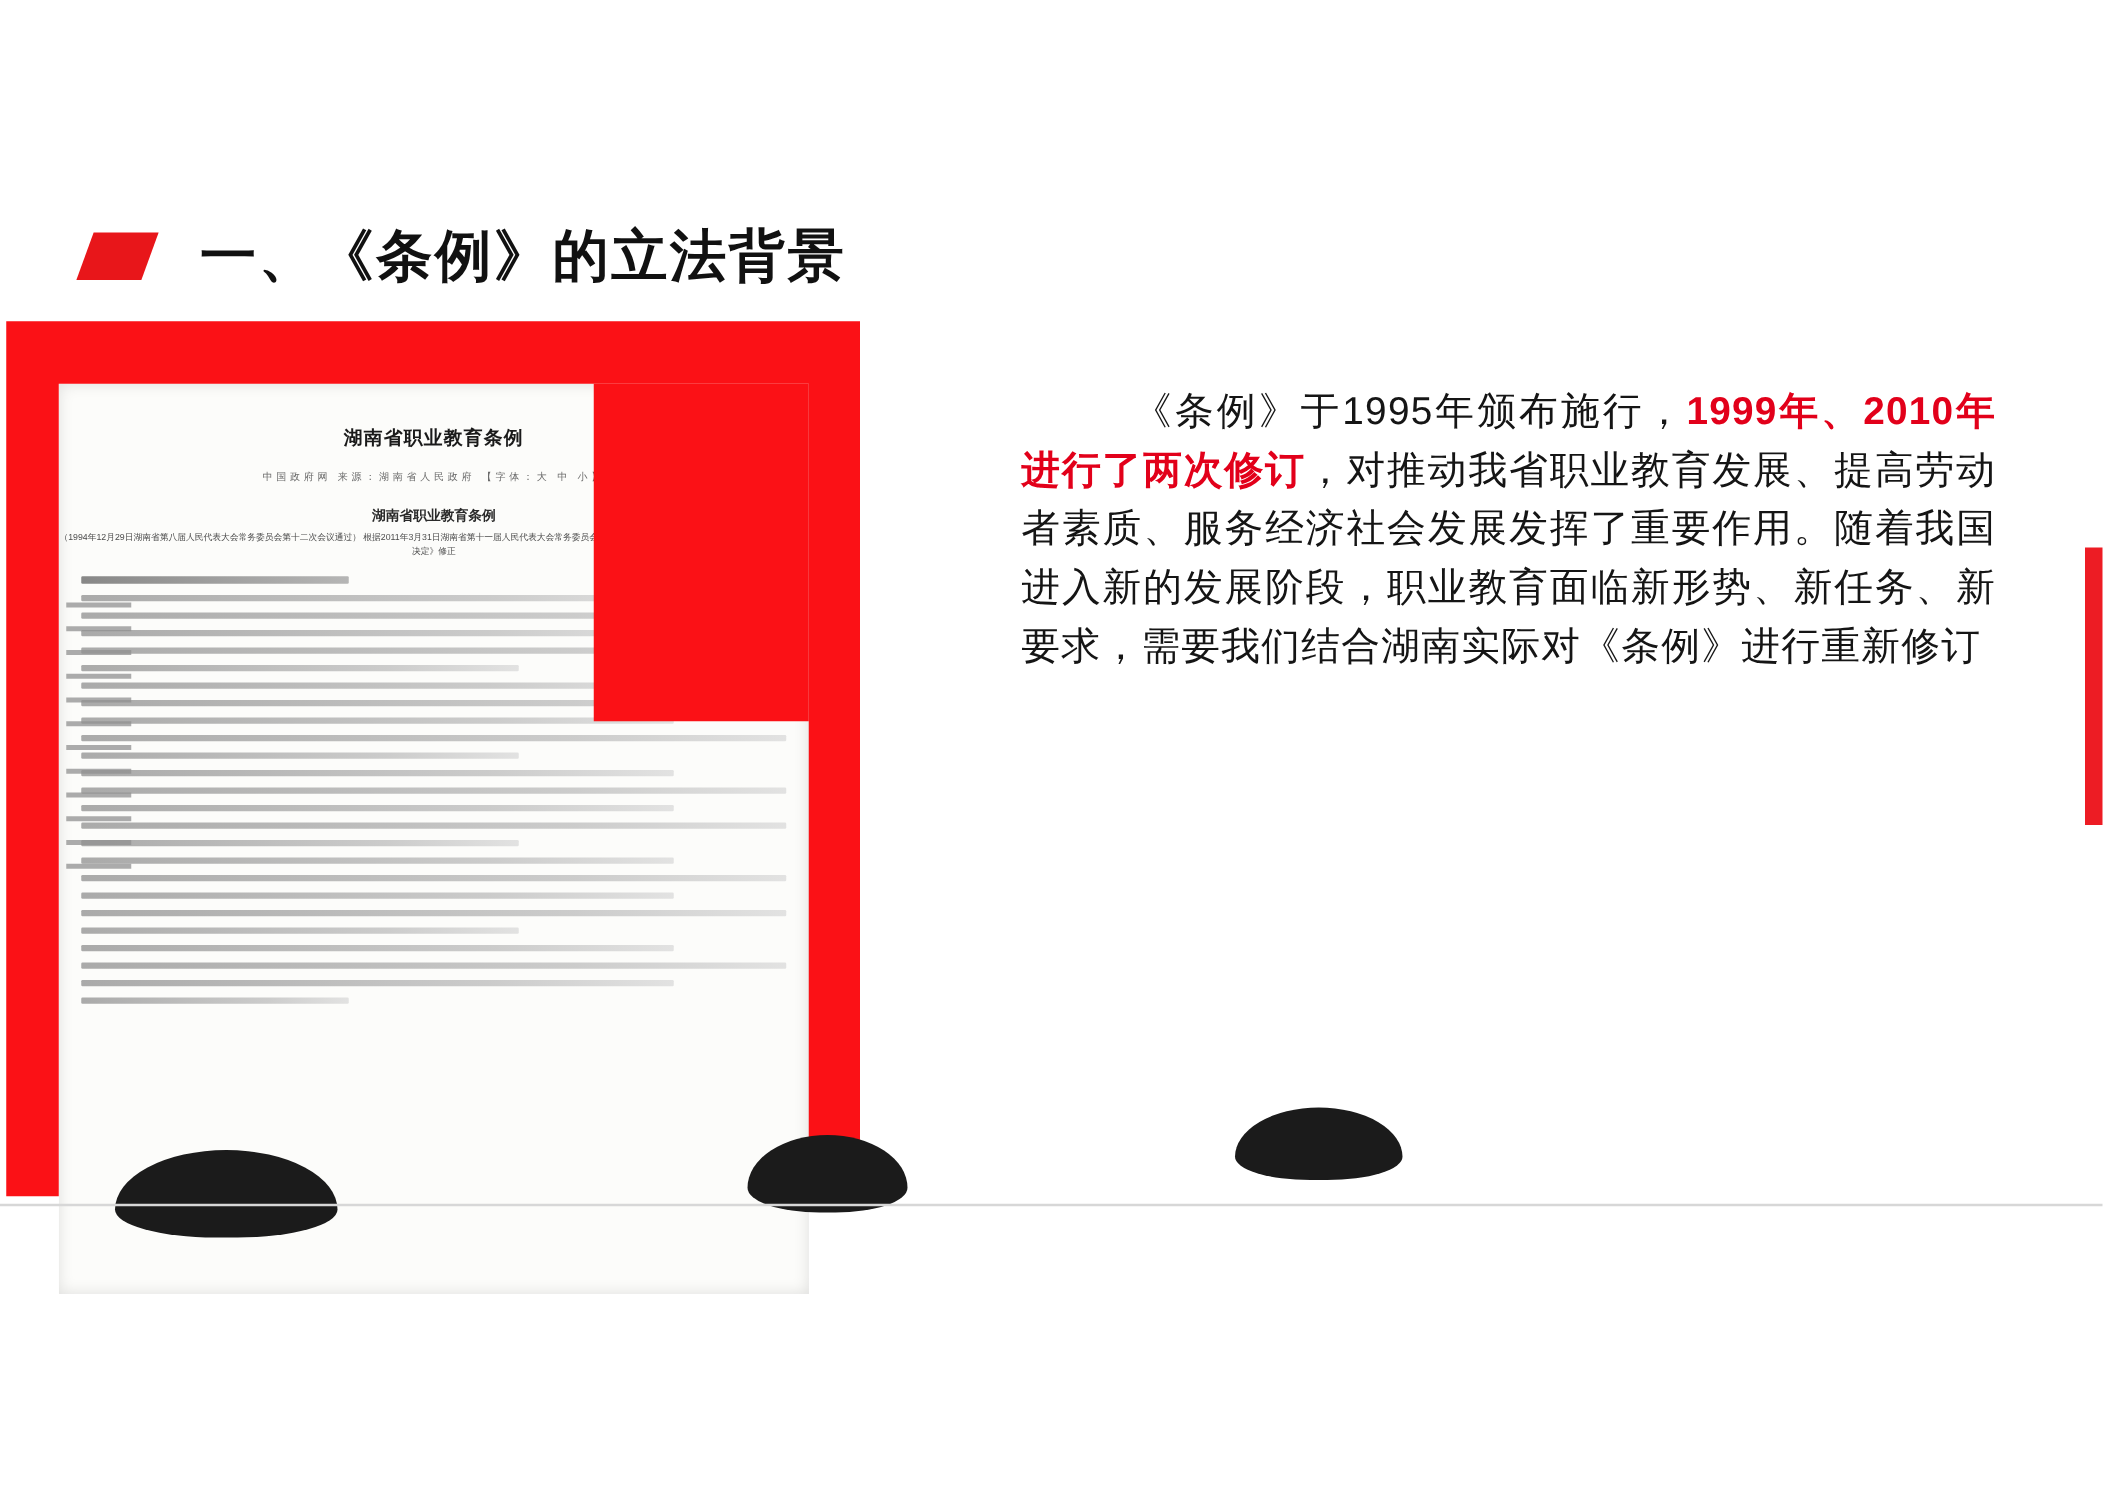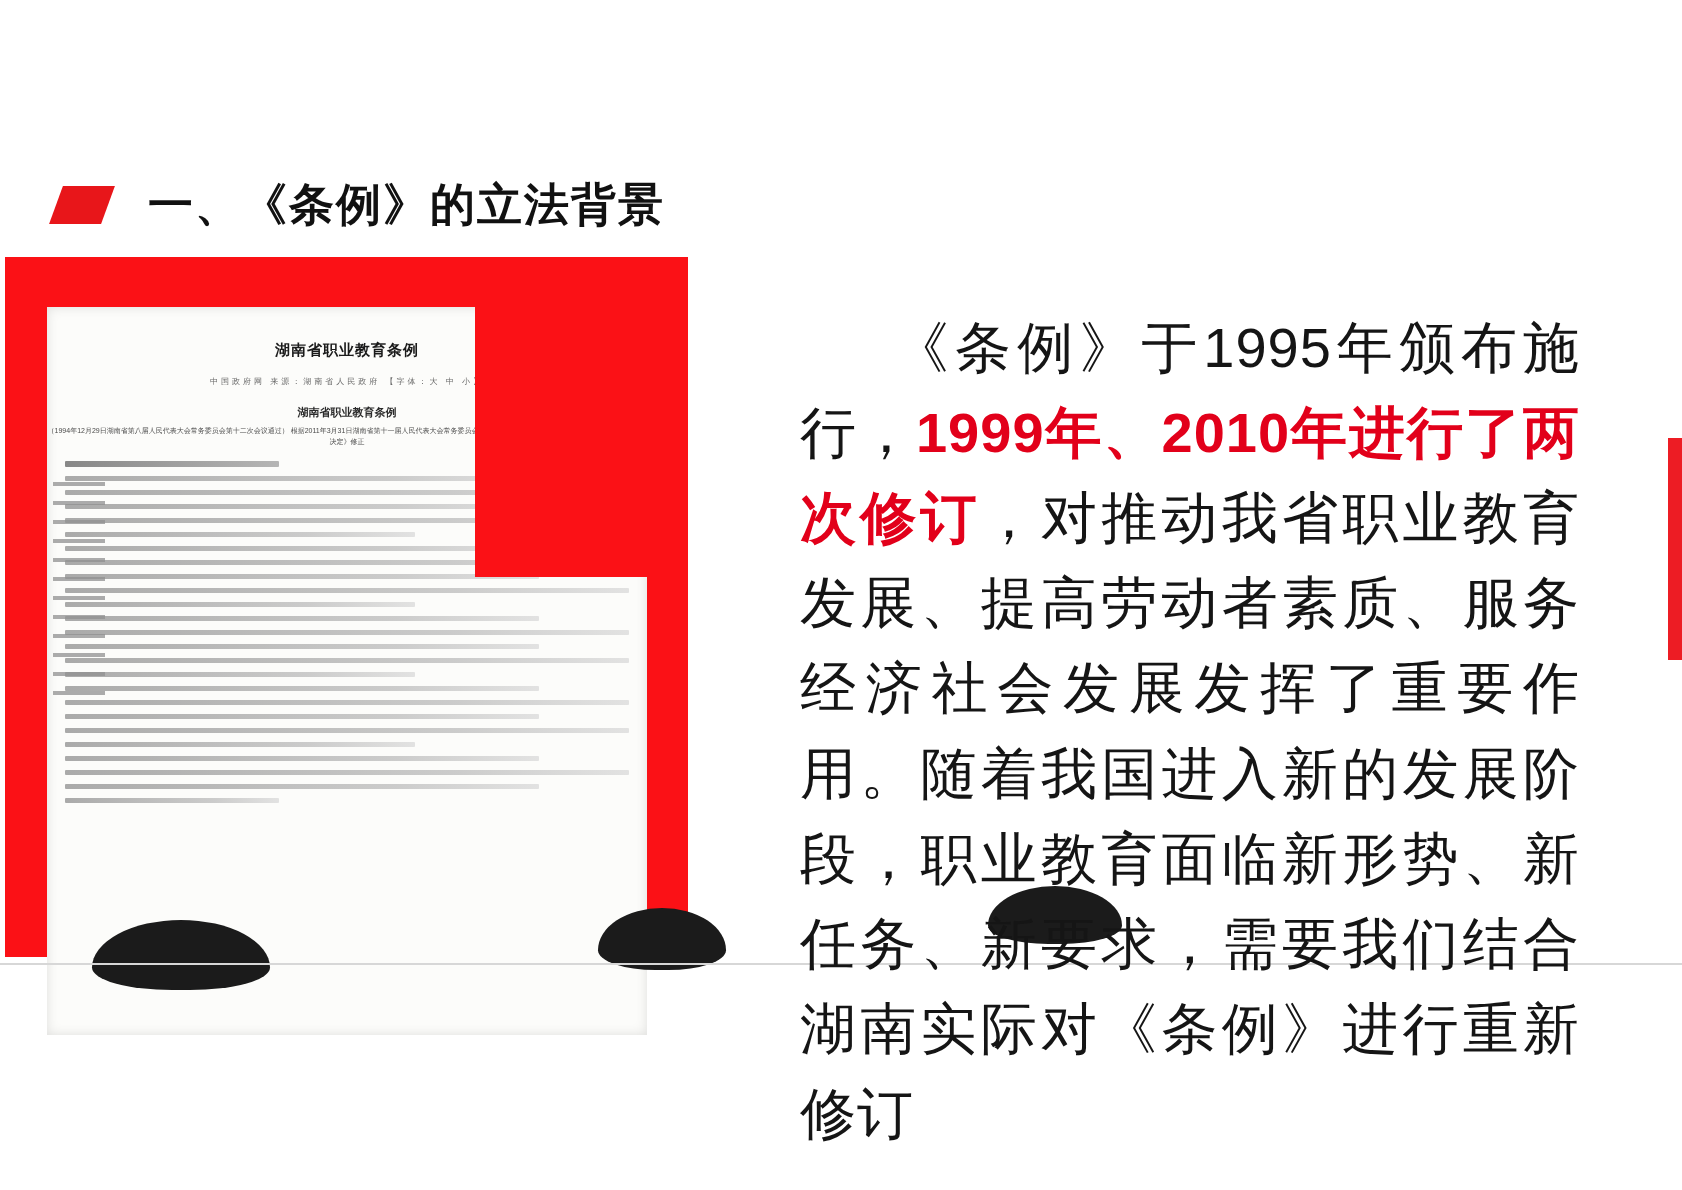--- a/index.html
+++ b/index.html
@@ -11,21 +11,21 @@
     width: 1682px;
     height: 1190px;
     position: relative;
     overflow: hidden;
     font-family: "Liberation Sans", sans-serif;
   }
 
   
   #heading-row {
     position: absolute;
-    left: 56px;
+    left: 68px;
     top: 175px;
     display: flex;
     align-items: center;
   }
   #heading-bar {
     width: 52px;
     height: 38px;
     background: #e8161a;
     transform: skewX(-20deg);
     margin-right: 40px;
@@ -142,24 +142,24 @@
     left: 0;
     top: 963px;
     width: 1682px;
     height: 2px;
     background: #d7d7d7;
   }
 
   
   #body-text {
     position: absolute;
-    left: 800px;
+    left: 817px;
     top: 305px;
     width: 780px;
-    font-size: 56px;
+    font-size: 31px;
     line-height: 1.52;
     color: #151515;
     letter-spacing: 1px;
     text-align: justify;
   }
   #body-text .indent { display: inline-block; width: 88px; }
   .accent {
     color: #e2001a;
     font-weight: bold;
   }

